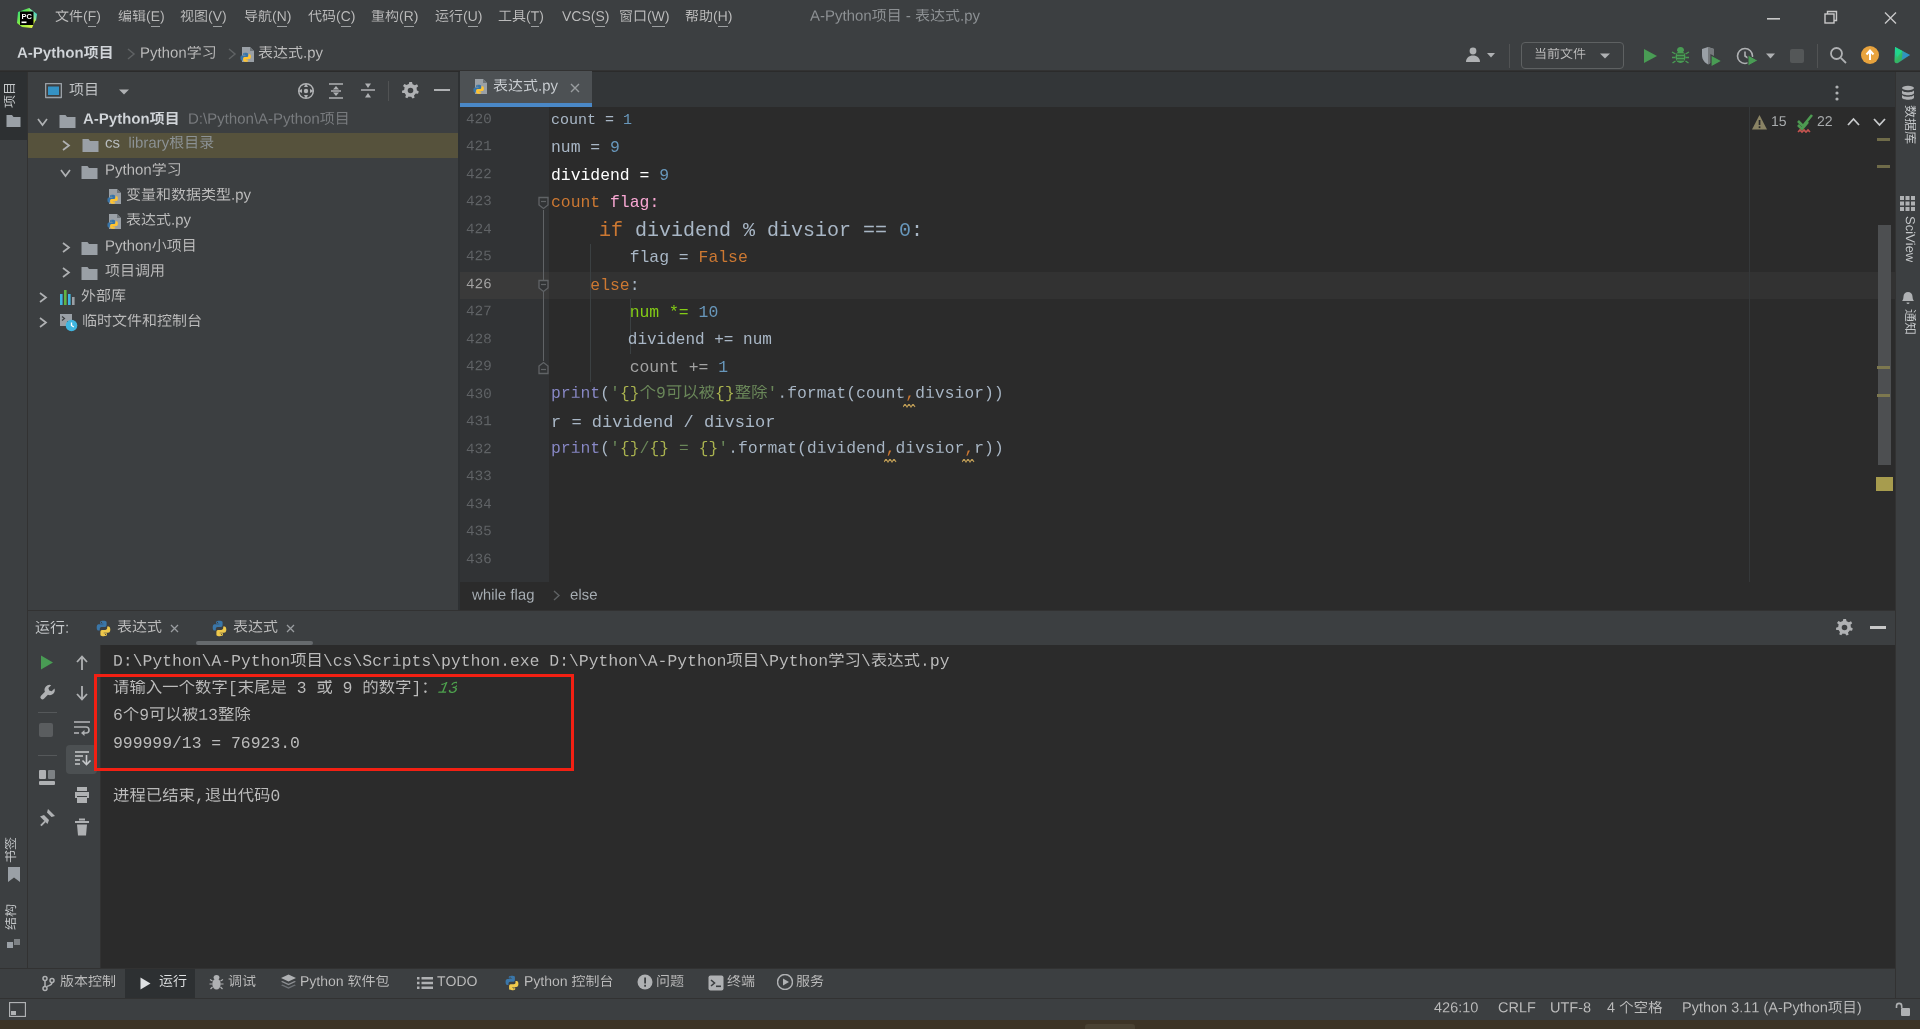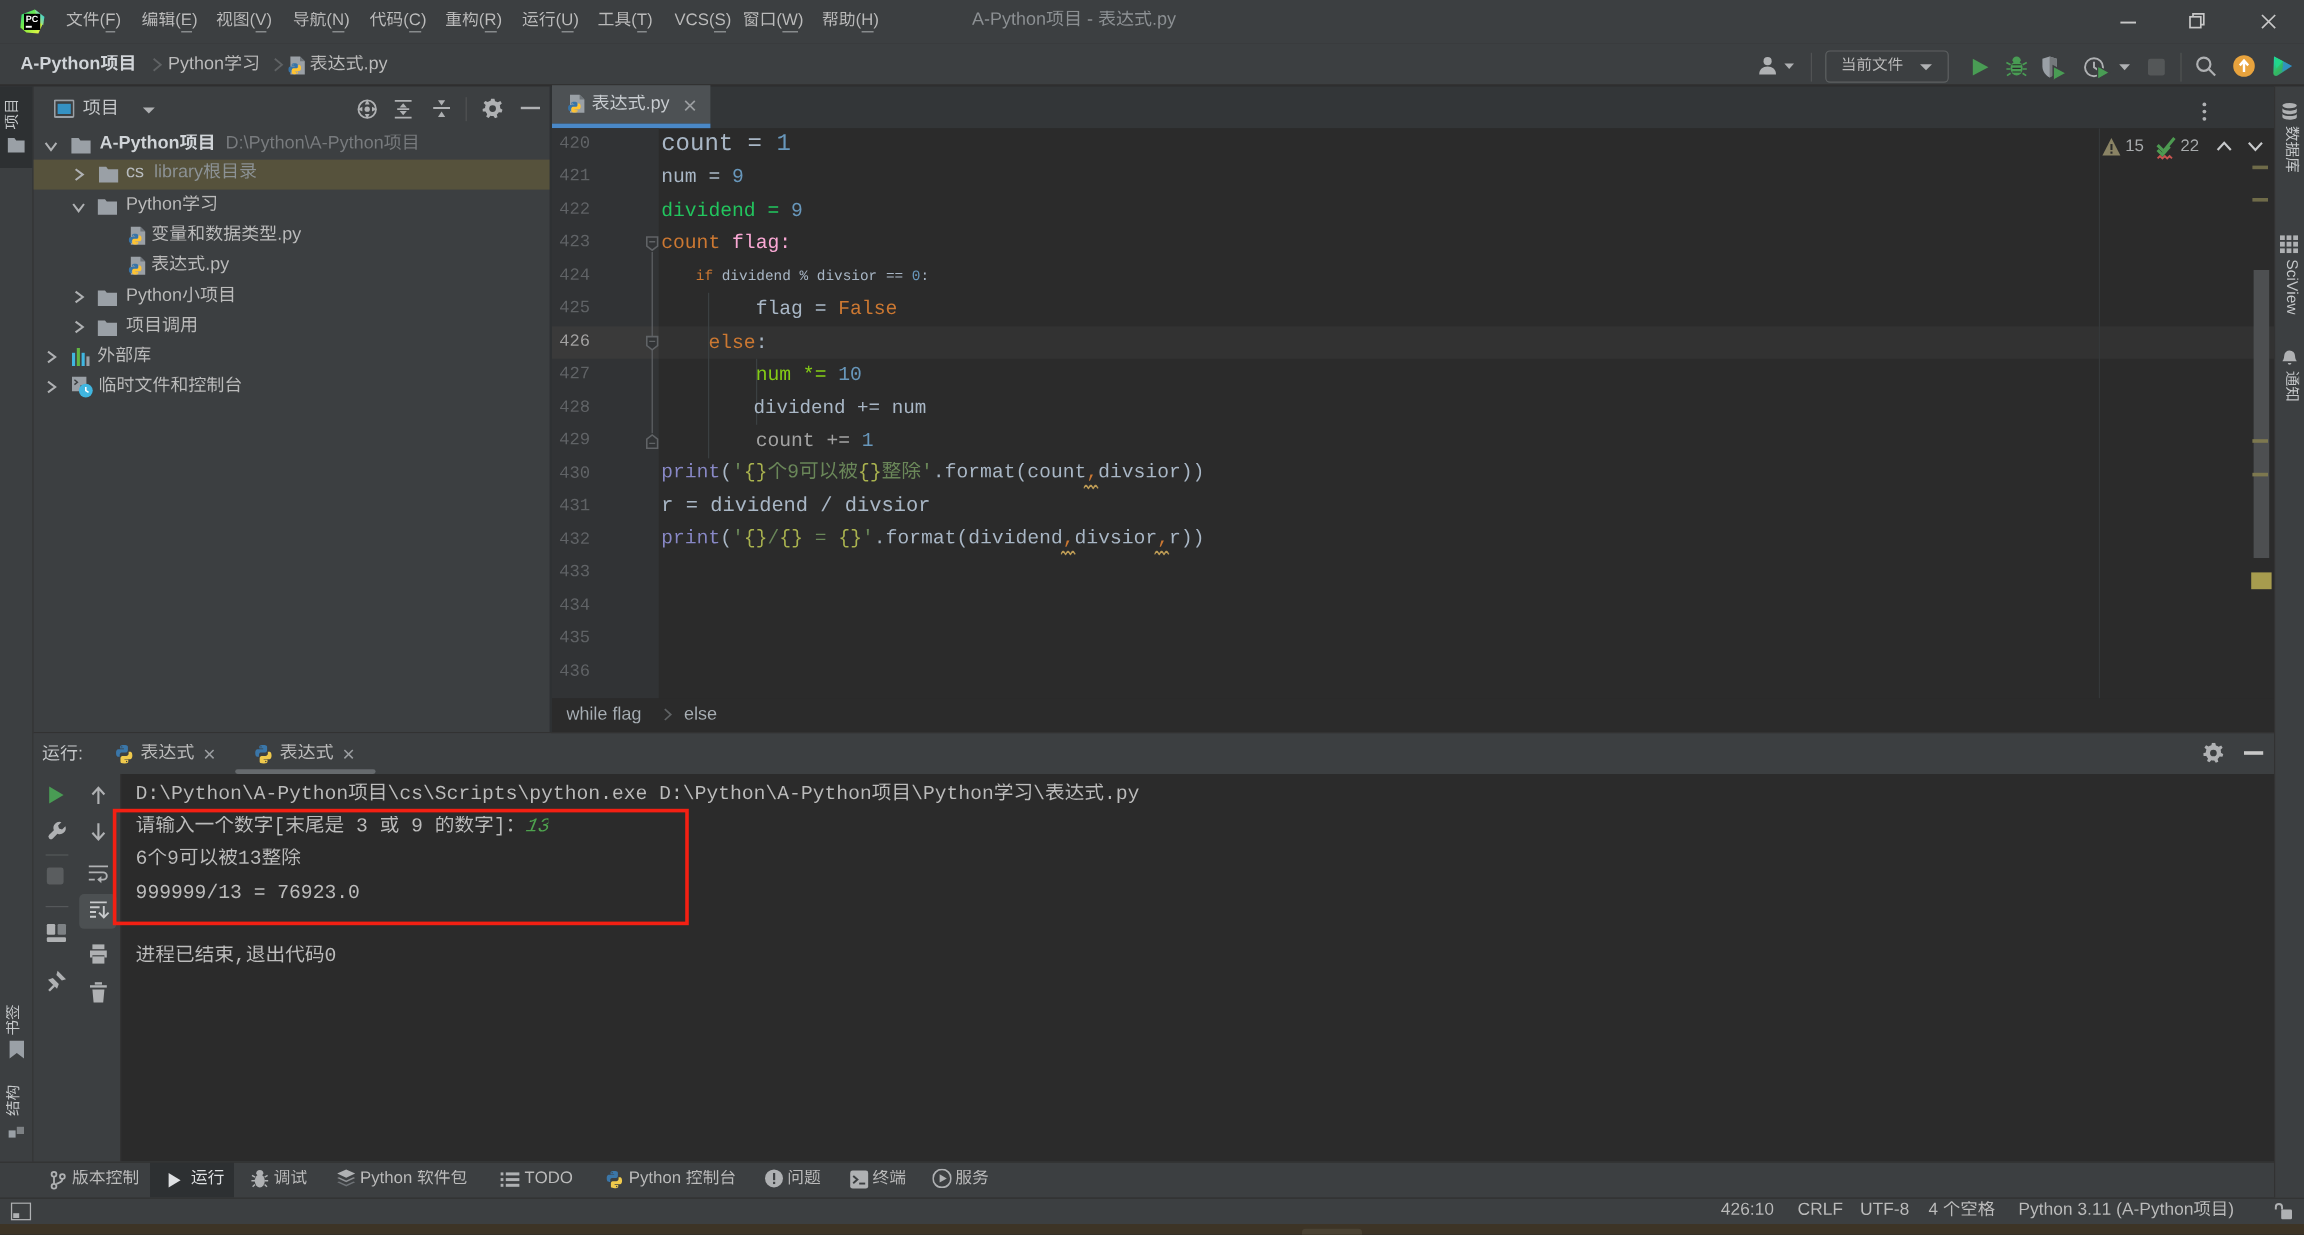--- a/index.html
+++ b/index.html
@@ -410,25 +410,25 @@
 <svg class="abs" style="left:536.5px;top:278.8px" width="13" height="14" viewBox="0 0 13 14">
       <path d="M2 1.5 H11 V9 L6.5 12.5 L2 9 Z" fill="#313335" stroke="#606366" stroke-width="1.3"></path>
       <path d="M4 5.5 H9" stroke="#606366" stroke-width="1.2"></path>
     </svg>
 <svg class="abs" style="left:536.5px;top:361.2px" width="13" height="14" viewBox="0 0 13 14">
       <path d="M2 5 L6.5 1.5 L11 5 V12.5 H2 Z" fill="#313335" stroke="#606366" stroke-width="1.3"></path>
       <path d="M4 8.5 H9" stroke="#606366" stroke-width="1.2"></path>
     </svg>
 <div class="abs" style="left:590px;top:244px;width:1px;height:138px;background:#3b4042"></div>
 <div class="abs" style="left:629.5px;top:299px;width:1px;height:55px;background:#3b4042"></div>
-<div class="abs mono" style="left:551.0px;top:109.8px;font-size:20px;line-height:21px;letter-spacing:0"><span style="color:#a9b7c6">count = </span><span style="color:#6897bb">1</span></div>
+<div class="abs mono" style="left:551.0px;top:109.8px;font-size:15px;line-height:21px;letter-spacing:0"><span style="color:#a9b7c6">count = </span><span style="color:#6897bb">1</span></div>
 <div class="abs mono" style="left:551.0px;top:137.2px;font-size:16.4px;line-height:21px;letter-spacing:0"><span style="color:#a9b7c6">num = </span><span style="color:#6897bb">9</span></div>
-<div class="abs mono" style="left:551.0px;top:164.8px;font-size:16.4px;line-height:21px;letter-spacing:0"><span style="color:#22c55e">dividend = </span><span style="color:#6897bb">9</span></div>
+<div class="abs mono" style="left:551.0px;top:164.8px;font-size:16.4px;line-height:21px;letter-spacing:0"><span style="color:#ffffff">dividend = </span><span style="color:#6897bb">9</span></div>
 <div class="abs mono" style="left:551.0px;top:192.2px;font-size:16.4px;line-height:21px;letter-spacing:0"><span style="color:#cc7832">count </span><span style="color:#f9a8d4">flag:</span></div>
-<div class="abs mono" style="left:551.0px;top:219.8px;font-size:12px;line-height:21px;letter-spacing:0"><span style="color:#a9b7c6">    </span><span style="color:#cc7832">if </span><span style="color:#a9b7c6">dividend % divsior == </span><span style="color:#6897bb">0</span><span style="color:#a9b7c6">:</span></div>
+<div class="abs mono" style="left:551.0px;top:219.8px;font-size:20px;line-height:21px;letter-spacing:0"><span style="color:#a9b7c6">    </span><span style="color:#cc7832">if </span><span style="color:#a9b7c6">dividend % divsior == </span><span style="color:#6897bb">0</span><span style="color:#a9b7c6">:</span></div>
 <div class="abs mono" style="left:551.0px;top:247.2px;font-size:16.4px;line-height:21px;letter-spacing:0"><span style="color:#a9b7c6">        flag = </span><span style="color:#cc7832">False</span></div>
 <div class="abs mono" style="left:551.0px;top:274.8px;font-size:16.4px;line-height:21px;letter-spacing:0"><span style="color:#a9b7c6">    </span><span style="color:#cc7832">else</span><span style="color:#a9b7c6">:</span></div>
 <div class="abs mono" style="left:551.0px;top:302.2px;font-size:16.4px;line-height:21px;letter-spacing:0"><span style="color:#84cc16">        num *= </span><span style="color:#6897bb">10</span></div>
 <div class="abs mono" style="left:551.0px;top:329.8px;font-size:16px;line-height:21px;letter-spacing:0"><span style="color:#a9b7c6">        dividend += num</span></div>
 <div class="abs mono" style="left:551.0px;top:357.2px;font-size:16.4px;line-height:21px;letter-spacing:0"><span style="color:#a3a3a3">        count += </span><span style="color:#6897bb">1</span></div>
 <svg class="abs" style="left:551.0px;top:384.95px;" width="453" height="22" viewBox="0 0 453 22">
       <path fill="#8888c6" d="M8.7 8.4Q8.7 13.0 5.6 13.0Q3.6 13.0 2.9 11.5H2.9Q2.9 11.5 2.9 12.8V16.2H1.5V5.9Q1.5 4.6 1.4 4.1H2.8Q2.8 4.2 2.9 4.4Q2.9 4.6 2.9 5.0Q2.9 5.4 2.9 5.6H2.9Q3.3 4.7 4.0 4.3Q4.6 4.0 5.6 4.0Q7.2 4.0 8.0 5.0Q8.7 6.1 8.7 8.4ZM7.2 8.4Q7.2 6.6 6.8 5.8Q6.3 5.1 5.2 5.1Q4.0 5.1 3.5 5.9Q2.9 6.8 2.9 8.6Q2.9 10.3 3.5 11.1Q4.0 11.9 5.2 11.9Q6.3 11.9 6.8 11.1Q7.2 10.3 7.2 8.4Z M18.2 5.4Q17.3 5.3 16.5 5.3Q15.2 5.3 14.4 6.3Q13.6 7.2 13.6 8.7V12.8H12.2V7.2Q12.2 6.6 12.1 5.7Q12.0 4.9 11.8 4.1H13.1Q13.5 5.2 13.5 6.1H13.6Q14.0 5.2 14.4 4.8Q14.7 4.4 15.3 4.2Q15.8 4.0 16.6 4.0Q17.4 4.0 18.2 4.1Z M25.6 11.7H28.7V12.8H20.8V11.7H24.2V5.3H21.7V4.1H25.6ZM24.0 2.4V0.9H25.6V2.4Z M36.5 12.8V7.2Q36.5 6.1 36.1 5.6Q35.6 5.1 34.7 5.1Q33.7 5.1 33.1 5.8Q32.4 6.5 32.4 7.8V12.8H31.0V6.0Q31.0 4.5 31.0 4.1H32.3Q32.3 4.2 32.3 4.3Q32.3 4.5 32.4 4.7Q32.4 5.0 32.4 5.6H32.4Q33.2 4.0 35.2 4.0Q36.6 4.0 37.2 4.7Q37.9 5.5 37.9 7.0V12.8Z M40.9 5.3V4.1H42.2L42.7 1.9H43.7V4.1H47.1V5.3H43.7V10.5Q43.7 11.1 44.0 11.4Q44.4 11.7 45.1 11.7Q46.2 11.7 47.5 11.5V12.6Q46.2 12.9 44.8 12.9Q43.5 12.9 42.9 12.4Q42.2 11.8 42.2 10.6V5.3Z"></path>
       <path fill="#a9b7c6" d="M53.4 8.5Q53.4 10.8 54.1 12.5Q54.8 14.3 56.3 16.2H54.8Q53.3 14.3 52.6 12.5Q51.9 10.8 51.9 8.5Q51.9 6.3 52.6 4.6Q53.3 2.8 54.8 0.9H56.3Q54.8 2.8 54.1 4.6Q53.4 6.4 53.4 8.5Z"></path>
       <path fill="#6a8759" d="M64.5 6.0H63.4L63.1 0.9H64.9Z"></path>
       <path fill="#aab34f" d="M75.3 16.2Q74.2 16.2 73.6 15.5Q72.9 14.8 72.9 13.8V11.0Q72.9 10.1 72.3 9.6Q71.7 9.1 70.7 9.1V8.0Q71.8 8.0 72.3 7.5Q72.9 7.0 72.9 6.2V3.3Q72.9 2.2 73.6 1.6Q74.2 0.9 75.3 0.9H77.4V2.0H75.7Q75.0 2.0 74.6 2.4Q74.3 2.7 74.3 3.6V6.4Q74.3 7.1 73.8 7.7Q73.3 8.3 72.5 8.5V8.5Q73.3 8.7 73.8 9.3Q74.3 9.9 74.3 10.7V13.5Q74.3 14.4 74.6 14.7Q75.0 15.1 75.7 15.1H77.4V16.2Z M80.1 16.2V15.1H81.8Q82.5 15.1 82.8 14.7Q83.2 14.4 83.2 13.5V10.7Q83.2 9.9 83.7 9.3Q84.2 8.7 85.0 8.5V8.5Q84.2 8.3 83.7 7.7Q83.2 7.1 83.2 6.4V3.6Q83.2 2.7 82.8 2.4Q82.5 2.0 81.8 2.0H80.1V0.9H82.2Q83.3 0.9 83.9 1.6Q84.5 2.2 84.5 3.3V6.2Q84.5 7.0 85.1 7.5Q85.7 8.0 86.7 8.0V9.1Q85.7 9.1 85.1 9.6Q84.5 10.1 84.5 11.0V13.8Q84.5 14.9 83.9 15.5Q83.2 16.2 82.2 16.2Z"></path>

